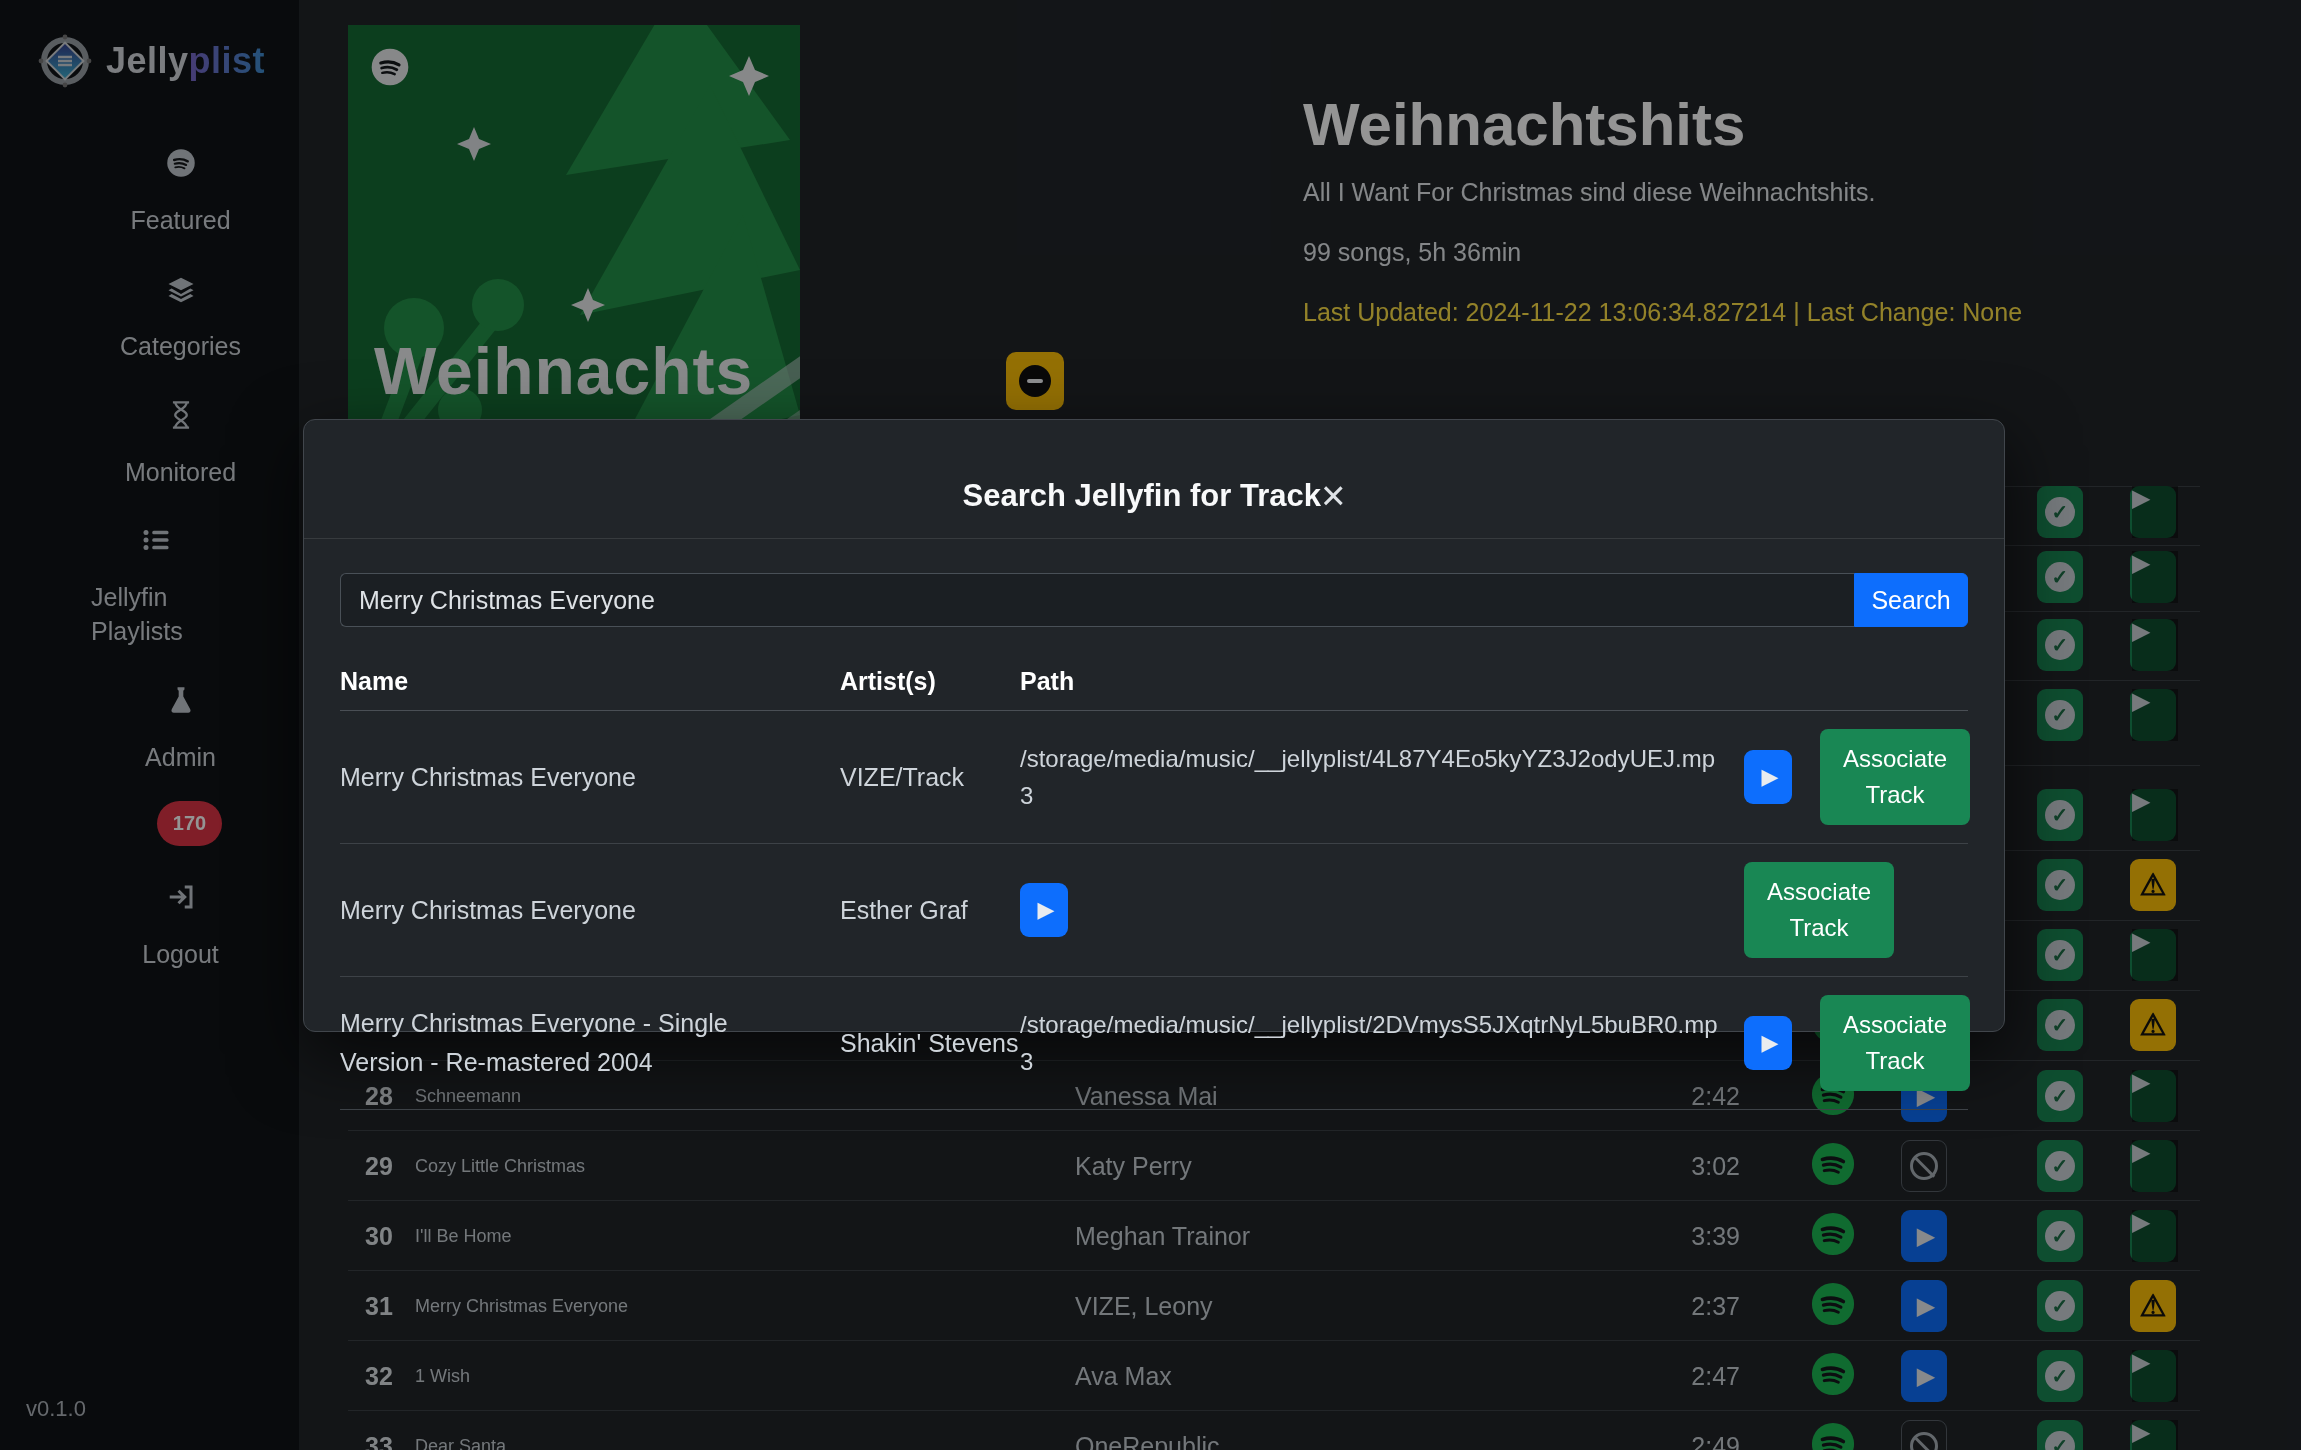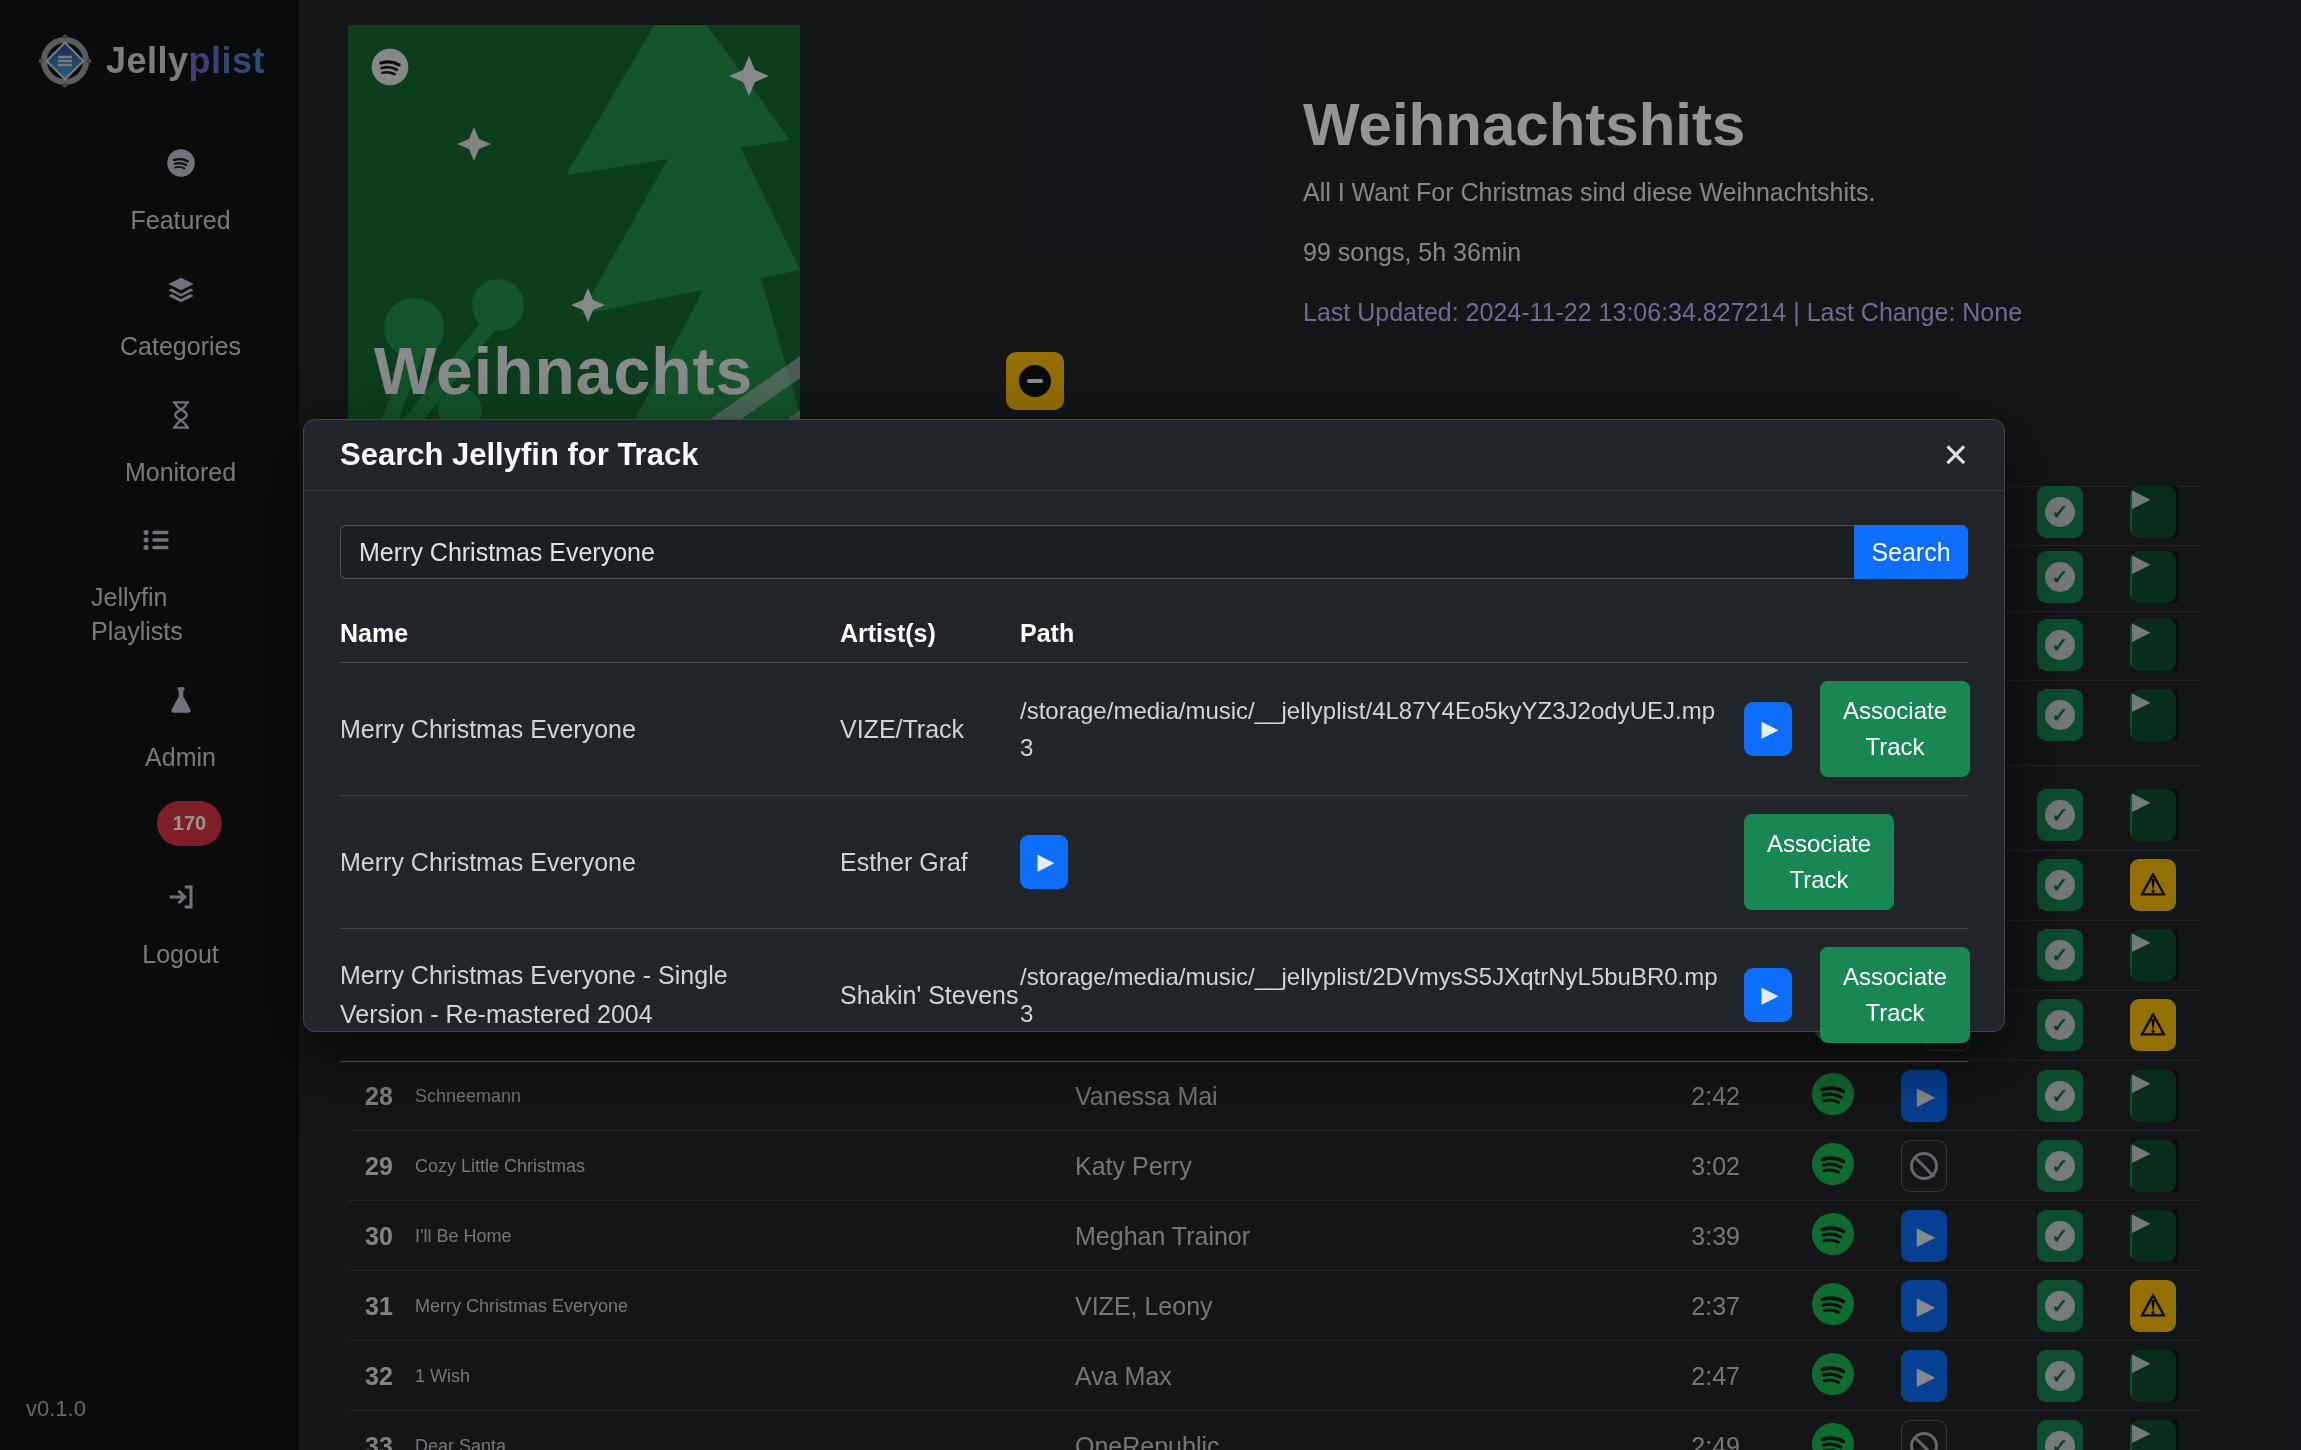--- a/index.html
+++ b/index.html
@@ -32,21 +32,21 @@
     position:absolute; left:48px; top:25px; width:452px; height:452px;
     background:#166b34; overflow:hidden;
   }
   .cover-line { position:absolute; left:26px; color:#eceef0; font-weight:bold; font-size:66px; letter-spacing:1px; }
   .cover-line.l1 { top:308px; }
   .cover-line.l2 { top:386px; }
   .phead { position:absolute; left:1003px; color:#f2f4f6; }
   .ptitle { top:90px; font-size:60px; font-weight:bold; color:#fff; }
   .pdesc  { top:178px; font-size:25px; color:#e3e7ea; }
   .pstats { top:238px; font-size:25px; color:#e3e7ea; }
-  .pmeta  { top:298px; font-size:25px; color:#c4b5fd; }
+  .pmeta  { top:298px; font-size:25px; color:#fde047; }
   .warn-toggle {
     position:absolute; left:1006px; top:352px; width:58px; height:58px;
     background:#ffc107; border:0; border-radius:10px; display:flex; align-items:center; justify-content:center; cursor:pointer;
   }
   .dash-circle { width:32px; height:32px; background:#111; border-radius:50%; position:relative; }
   .dash-circle::after { content:""; position:absolute; left:8px; top:14px; width:16px; height:4px; background:#f4f6f8; border-radius:2px; }
   
   .divider { position:absolute; left:348px; width:1852px; height:1px; background:#3b4045; }
   .btn-sq {
     width:46px; height:52px; border:0; border-radius:9px;
@@ -75,22 +75,23 @@
   .t-b3 { left:1782px; }
   .hidden-pair { position:absolute; z-index:1; }
   
   .dim { position:absolute; inset:0; background:rgba(0,0,0,.42); z-index:10; }
   .modal {
     position:absolute; left:303px; top:419px; width:1702px; height:613px; z-index:20;
     background:#212529; border:1px solid #41464c; border-radius:12px;
     box-shadow:0 24px 70px rgba(0,0,0,.65); color:#ced4da;
   }
   .modal-header {
-    height:71px; padding:0 36px; display:flex; align-items:center; justify-content:space-between;
+    height:86px; padding:0 36px; display:flex; align-items:center; justify-content:center;
     border-bottom:1px solid #373b3e;
+    margin-top:33px;
   }
   .modal-title { font-size:31px; font-weight:bold; color:#f8f9fa; }
   .modal-close { background:none; border:0; color:#dee2e6; font-size:42px; line-height:1; cursor:pointer; }
   .modal-body { padding:34px 36px 0 36px; }
   .search-group { display:flex; height:54px; }
   .search-input {
     flex:1; background:#1b1f23; border:1px solid #495057; border-right:0;
     border-radius:6px 0 0 6px; color:#dee2e6; font-size:25px; padding:0 18px; outline:none;
   }
   .search-btn {

